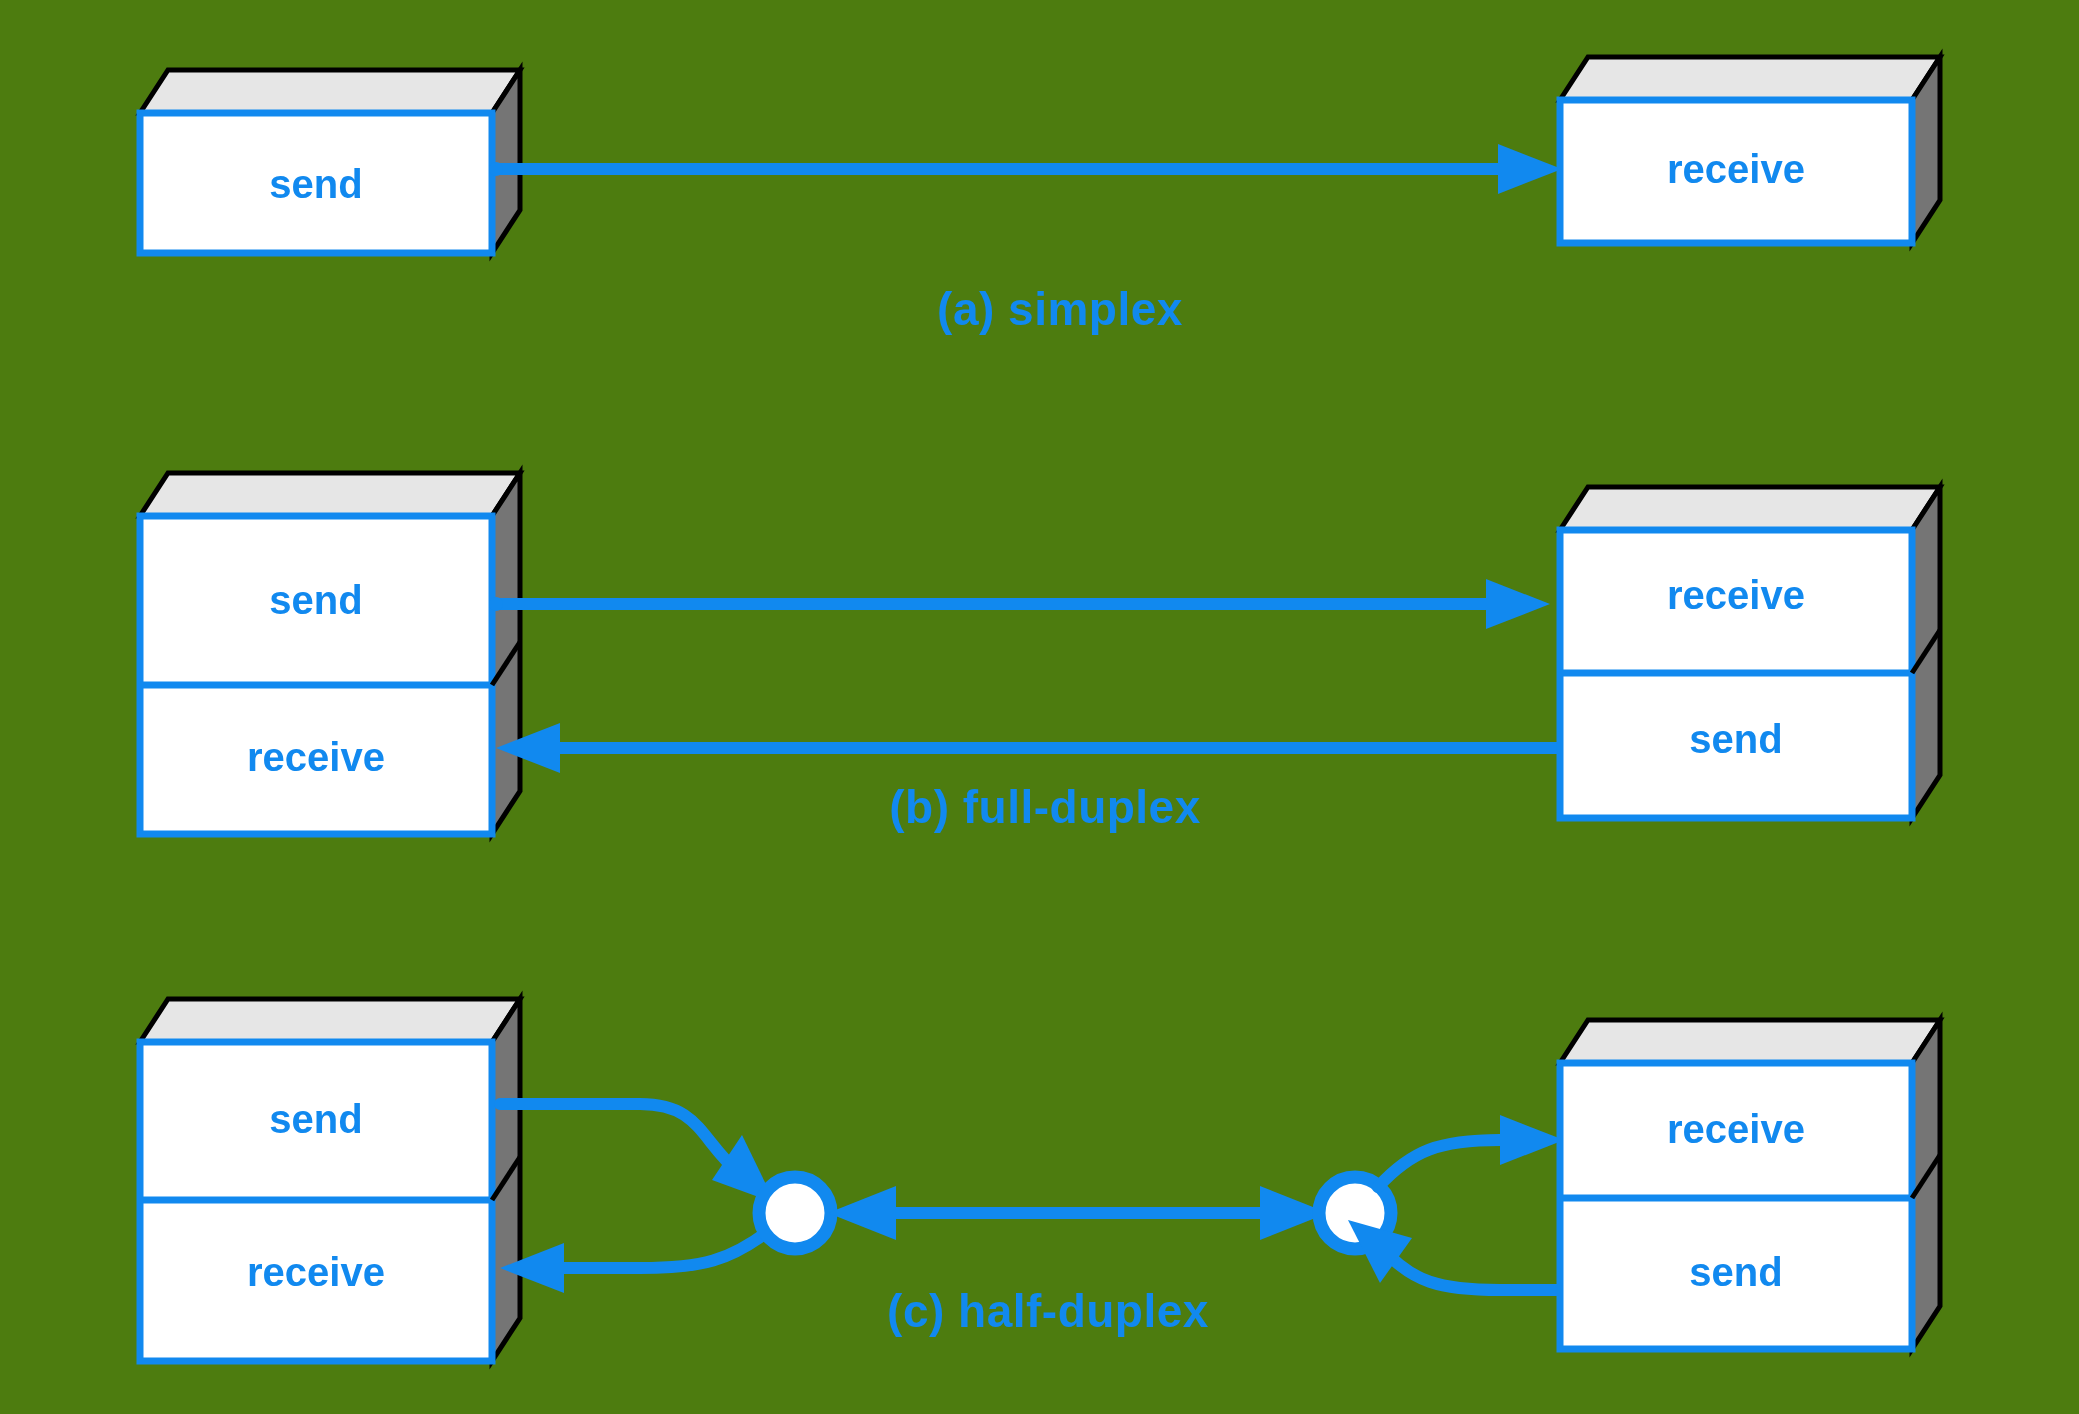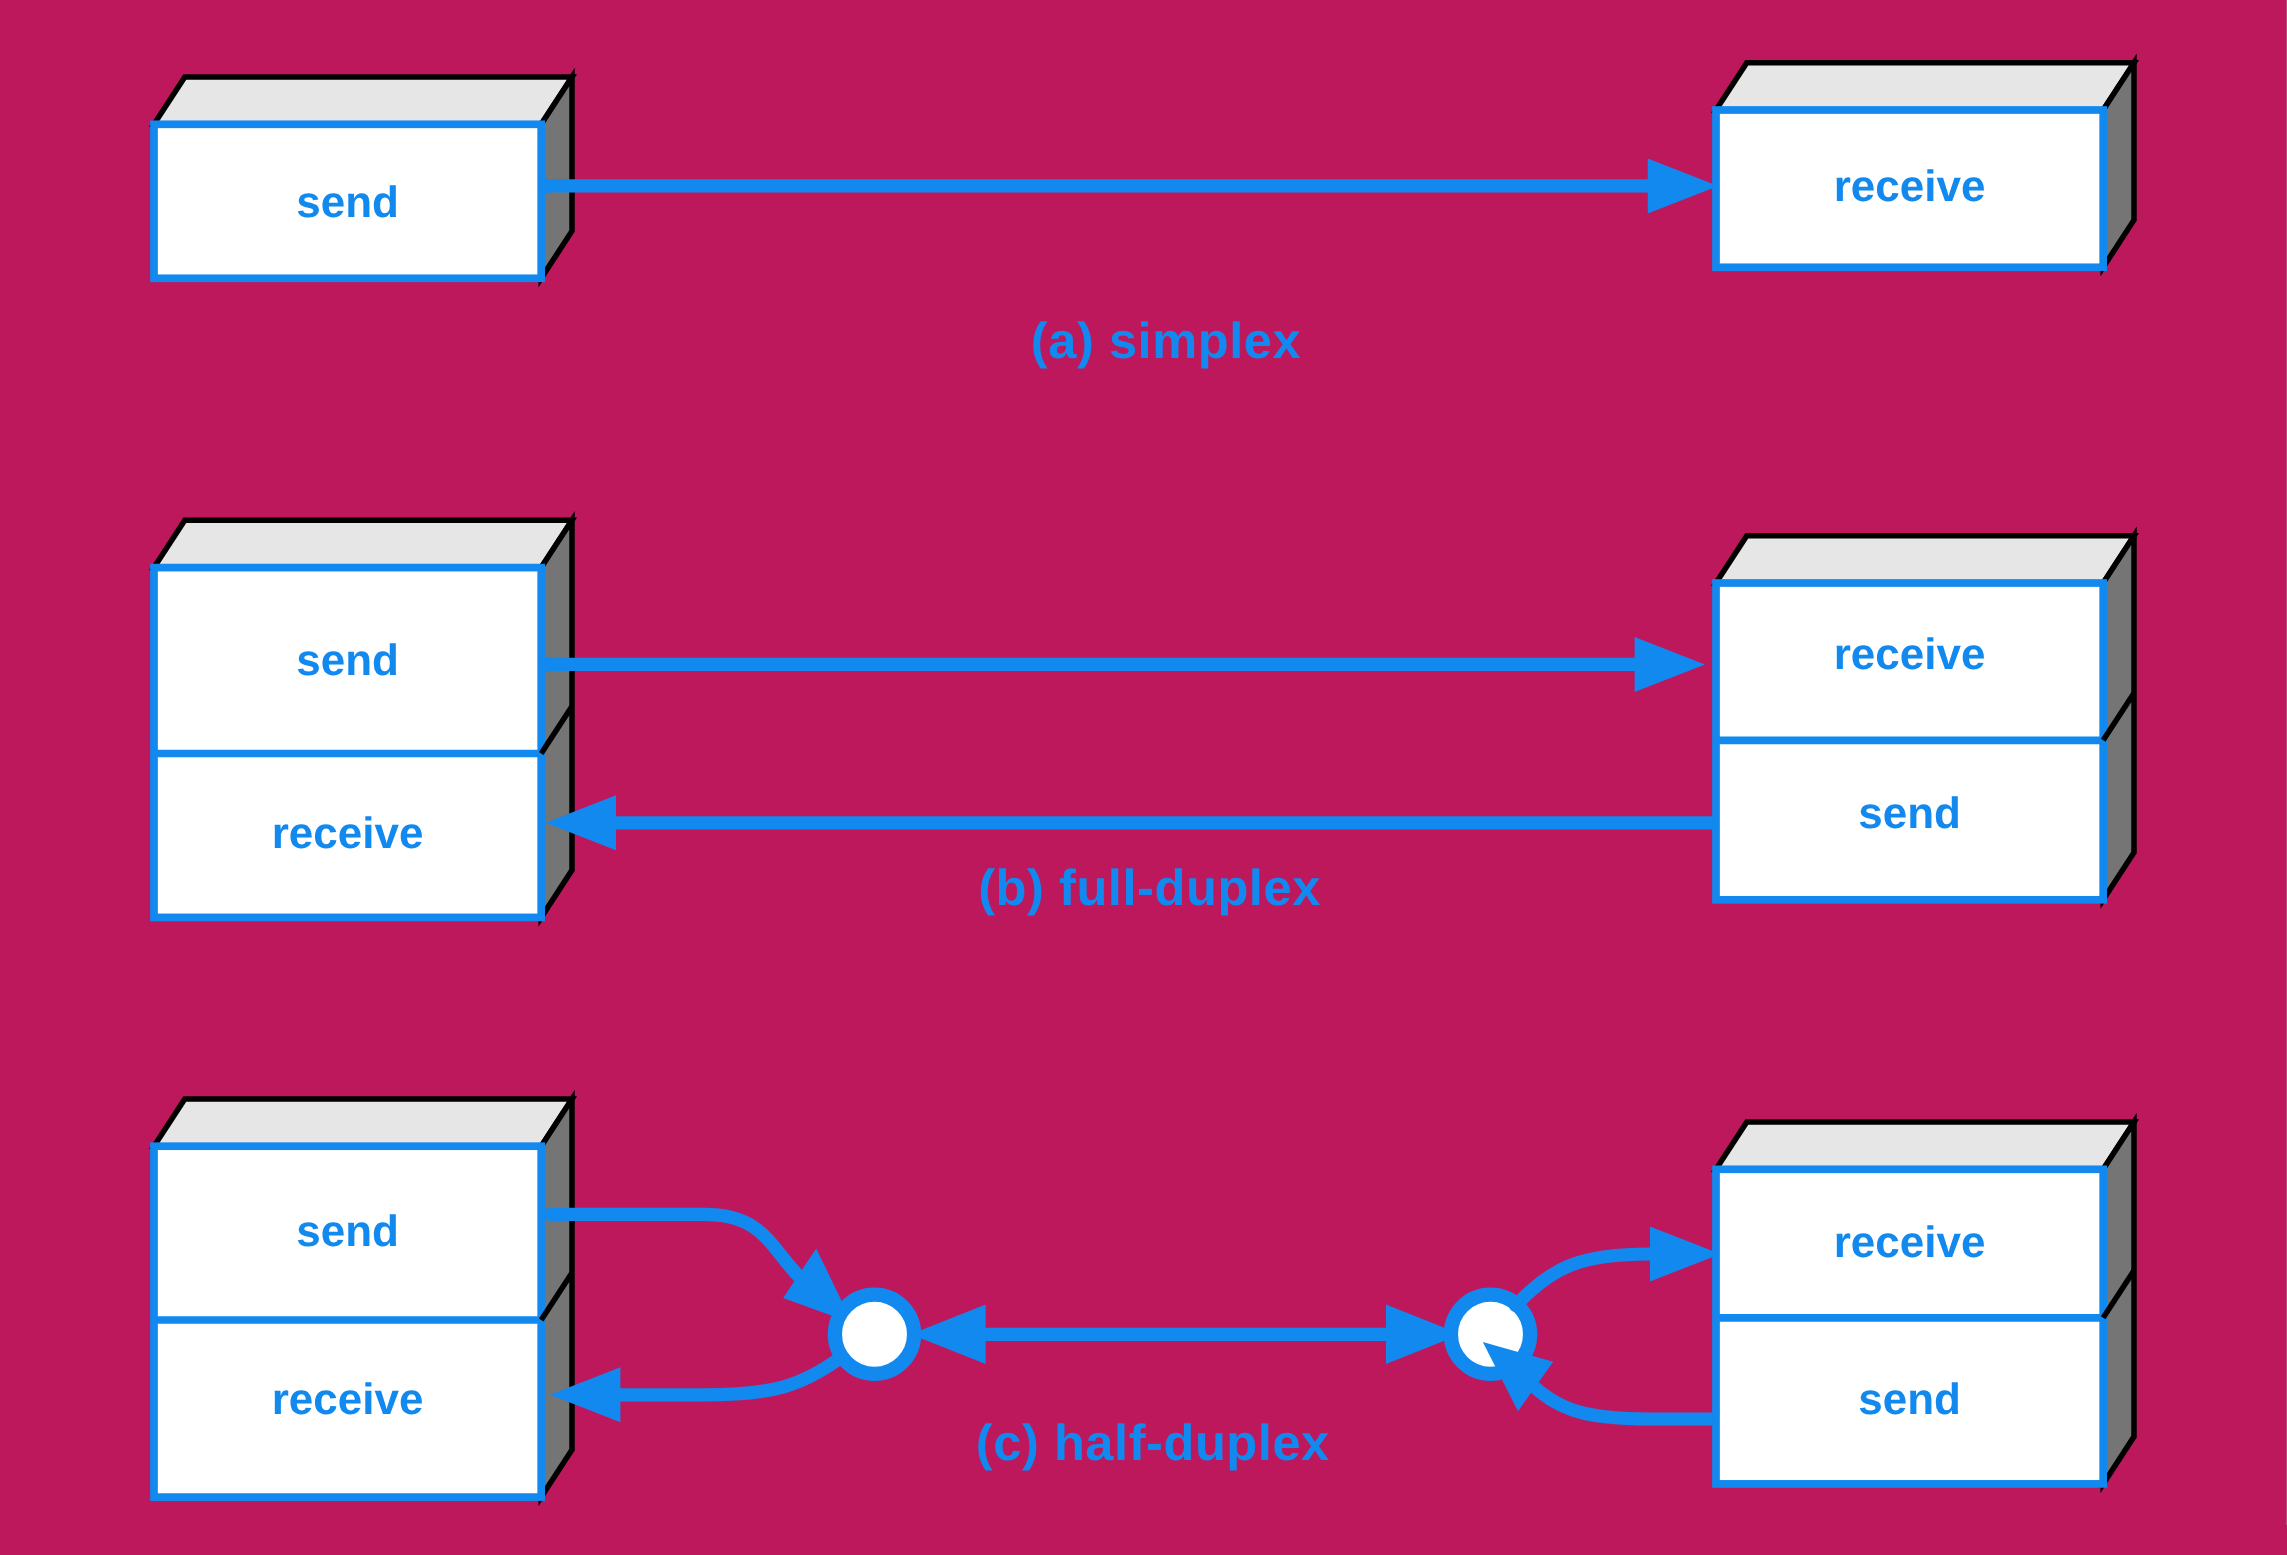--- a/index.html
+++ b/index.html
@@ -10,21 +10,21 @@
   body {
     width: 2079px;
     height: 1414px;
     font-family: "Liberation Sans", sans-serif;
     overflow: hidden;
   }
   #diagram-root {
     position: relative;
     width: 2079px;
     height: 1414px;
-    background: #be185d;
+    background: #4d7c0f;
   }
   svg#diagram {
     display: block;
     width: 2079px;
     height: 1414px;
   }
   .box-front {
     fill: #ffffff;
     stroke: #1189ef;
     stroke-width: 7;

